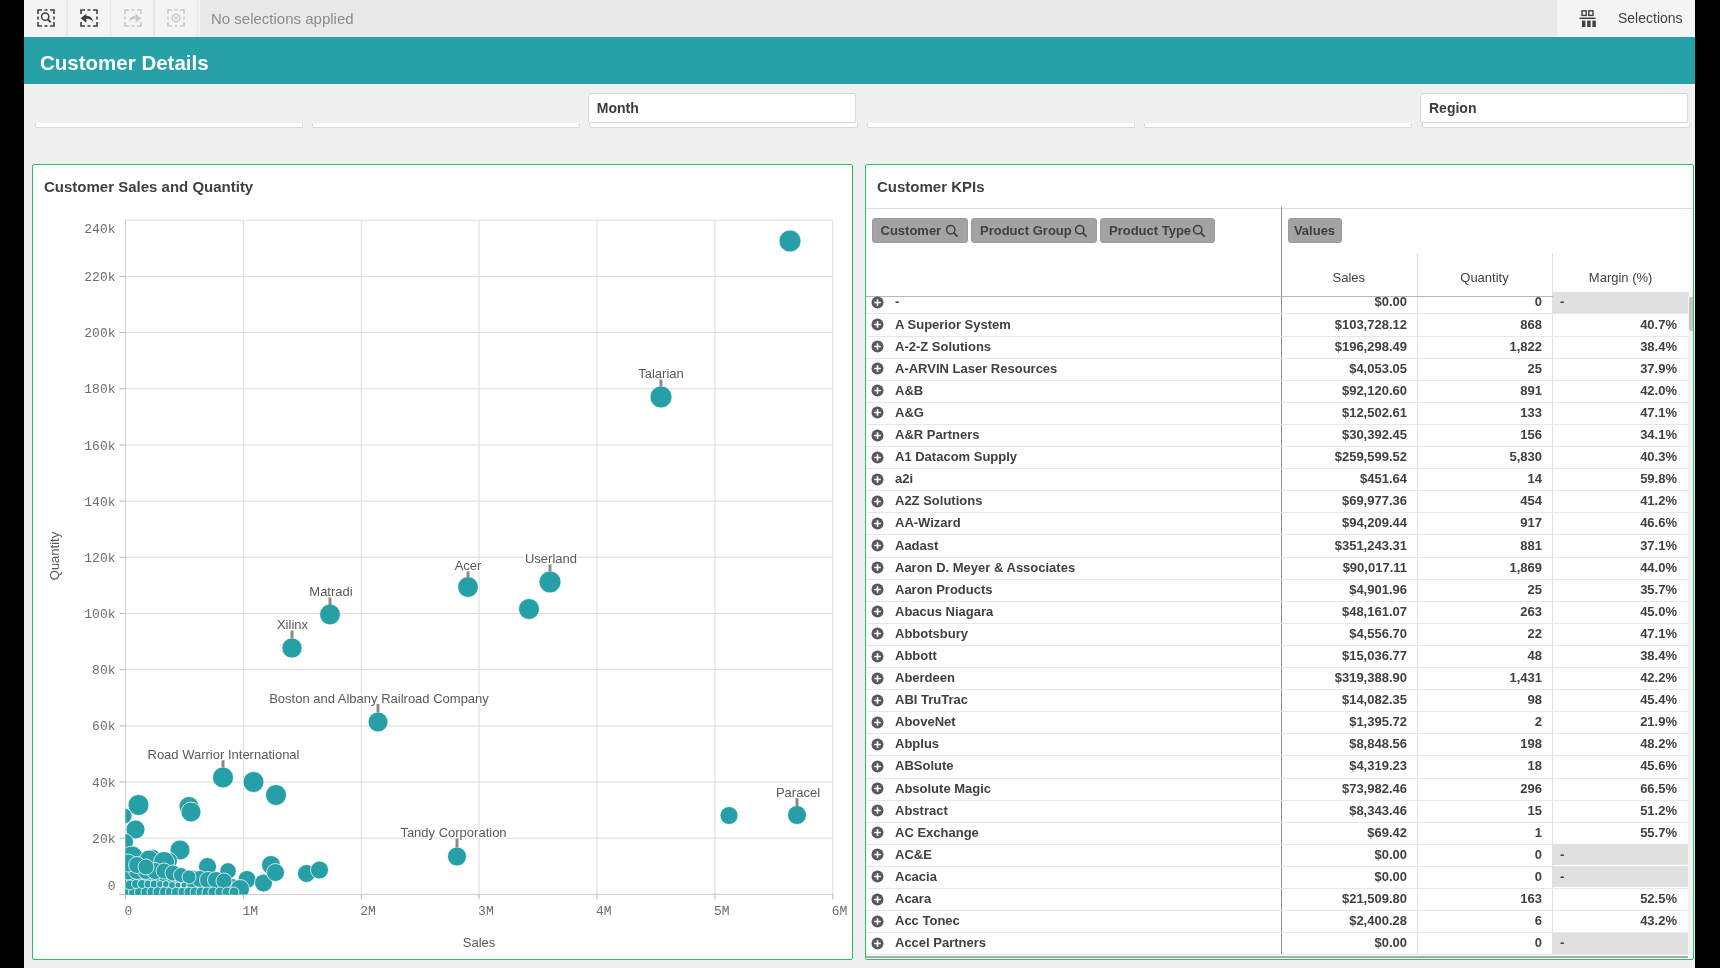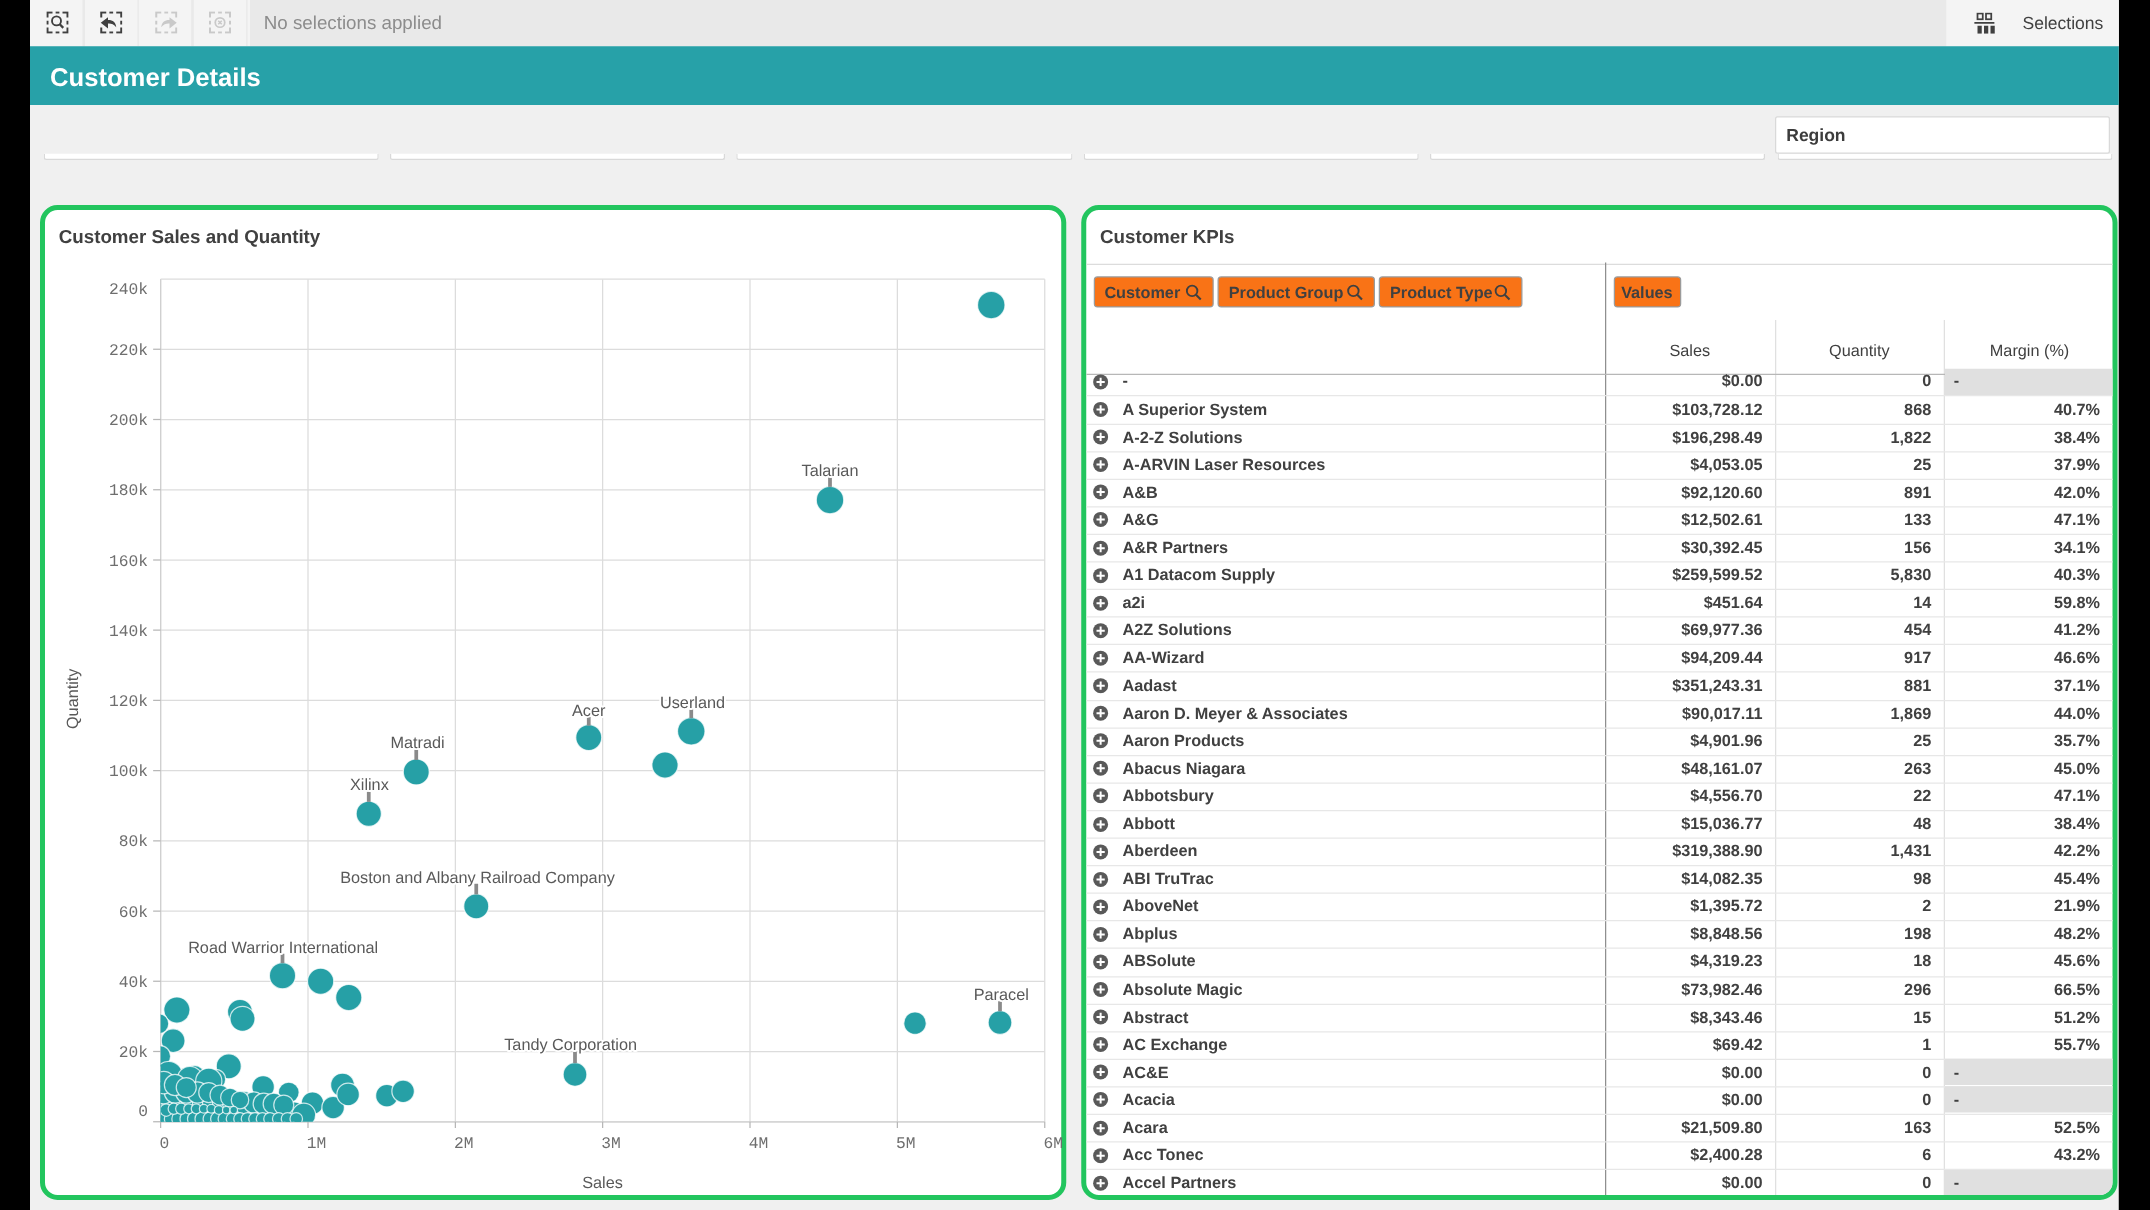--- a/index.html
+++ b/index.html
@@ -1,21 +1,21 @@
 <!DOCTYPE html>
 <html><head><meta charset="utf-8"><style>
 *{margin:0;padding:0;box-sizing:border-box}
 html,body{width:1720px;height:968px;background:#000;overflow:hidden;font-family:"Liberation Sans",sans-serif}
 #app{position:absolute;left:24px;top:0;width:1671px;height:968px;background:#f0f0f0}
 .abs{position:absolute}
-.panel{position:absolute;background:#fff;border:4px solid #22c55e;border-radius:14px}
+.panel{position:absolute;background:#fff;border:1px solid #22c55e;border-radius:2px}
 .ptitle{position:absolute;left:11px;top:13px;font-size:15px;font-weight:bold;color:#404040}
 .fbox{position:absolute;top:93px;height:30px;background:#fff;border:1px solid #d9d9d9;border-radius:2px;font-size:14px;font-weight:bold;color:#3c3c3c;line-height:28px;padding-left:8px}
 .ftab{position:absolute;top:123px;height:5px;background:#fff;border:1px solid #d9d9d9;border-top:none;border-radius:0 0 2px 2px}
-.hbtn{position:absolute;border:1px solid #9b9b9b;border-radius:3px;background:#f97316;font-size:13px;font-weight:bold;color:#404040;height:25px;padding:0 8px;white-space:nowrap;display:flex;align-items:center;justify-content:space-between;top:53px}
+.hbtn{position:absolute;border:1px solid #9b9b9b;border-radius:3px;background:#a3a3a3;font-size:13px;font-weight:bold;color:#404040;height:25px;padding:0 8px;white-space:nowrap;display:flex;align-items:center;justify-content:space-between;top:53px}
 .row-name{position:absolute;font-size:13px;font-weight:bold;color:#404040;white-space:nowrap}
 .cell{position:absolute;font-size:13px;font-weight:bold;color:#404040;text-align:right;white-space:nowrap}
 .vline{position:absolute;width:1px}
 .hline{position:absolute;height:1px}
 </style></head><body>
 <div id="app">
 <div class="abs" style="left:0;top:0;width:1671px;height:37px;background:#e9e9e9"></div>
 <div class="abs" style="left:0.0px;top:0;width:42px;height:37px;background:#f4f4f4"></div>
 <div class="abs" style="left:43.5px;top:0;width:42px;height:37px;background:#f4f4f4"></div>
 <div class="abs" style="left:87.0px;top:0;width:42px;height:37px;background:#f4f4f4"></div>
@@ -52,20 +52,21 @@
         <rect x="3" y="10.6" width="3.4" height="6.4" fill="#404040"></rect>
         <rect x="8.2" y="10.6" width="3.4" height="6.4" fill="#404040"></rect>
         <rect x="13.4" y="10.6" width="3.4" height="6.4" fill="#404040"></rect>
       </svg></div>
 <div class="abs" style="left:1594px;top:0;height:37px;line-height:37px;font-size:14px;color:#404040">Selections</div>
 <div class="abs" style="left:0;top:37px;width:1671px;height:47px;background:#27a1a8"></div>
 <div class="abs" style="left:16px;top:39px;height:47px;line-height:47px;font-size:20.5px;font-weight:bold;color:#fff">Customer Details</div>
 <div class="ftab" style="left:10.5px;width:268.3px"></div>
 <div class="ftab" style="left:287.9px;width:268.3px"></div>
 <div class="ftab" style="left:565.3px;width:268.3px"></div>
+<div class="fbox" style="left:563.8px;width:268.3px">Month</div>
 <div class="ftab" style="left:842.7px;width:268.3px"></div>
 <div class="ftab" style="left:1120.1px;width:268.3px"></div>
 <div class="ftab" style="left:1397.5px;width:268.3px"></div>
 <div class="fbox" style="left:1396.0px;width:268.3px">Region</div>
 <div class="panel" style="left:8px;top:164px;width:821px;height:796px">
 <div class="ptitle">Customer Sales and Quantity</div>
 <svg width="821" height="796" viewBox="0 0 821 796" style="position:absolute;left:0;top:0">
         <g stroke="#dcdcdc" stroke-width="1">
           <line x1="92.5" y1="55.3" x2="92.5" y2="729.4"></line>
           <line x1="210.4" y1="55.3" x2="210.4" y2="729.4"></line>

